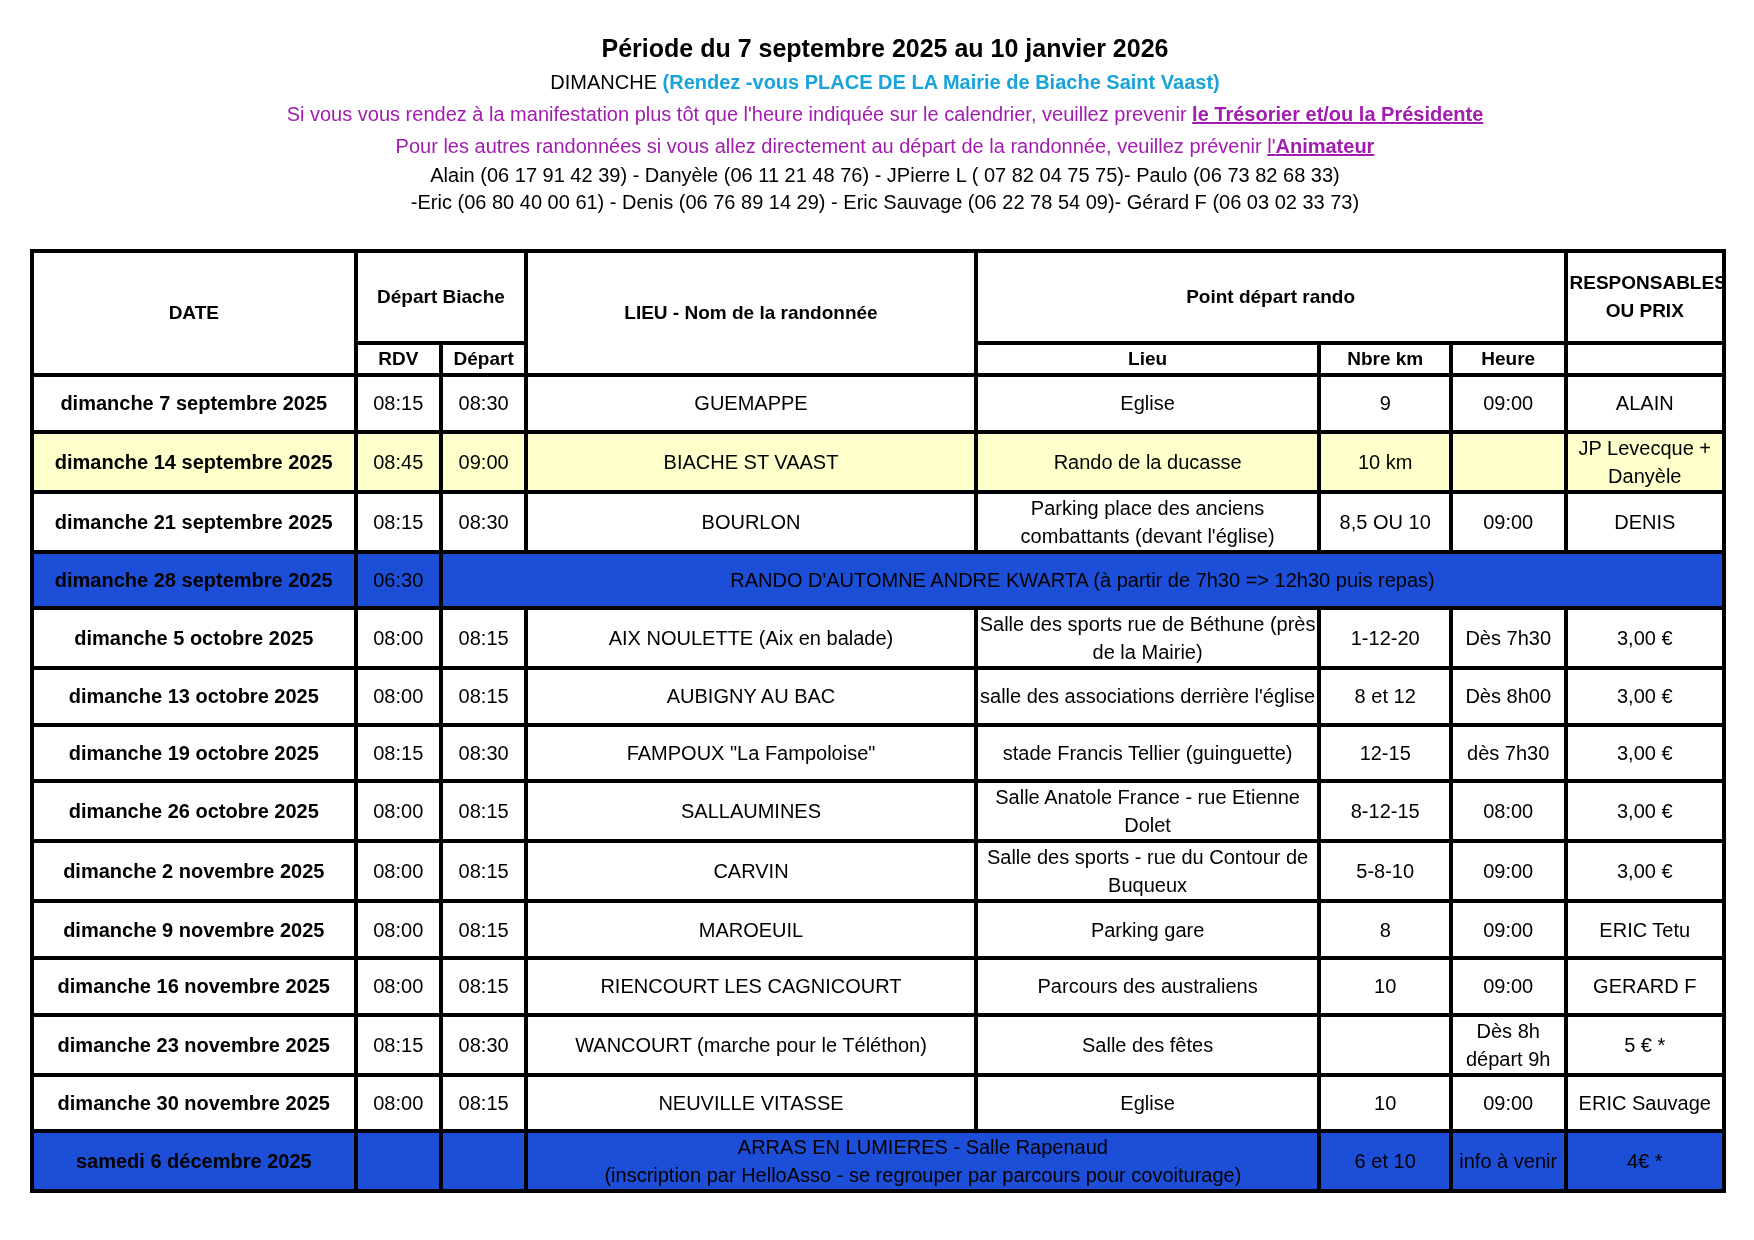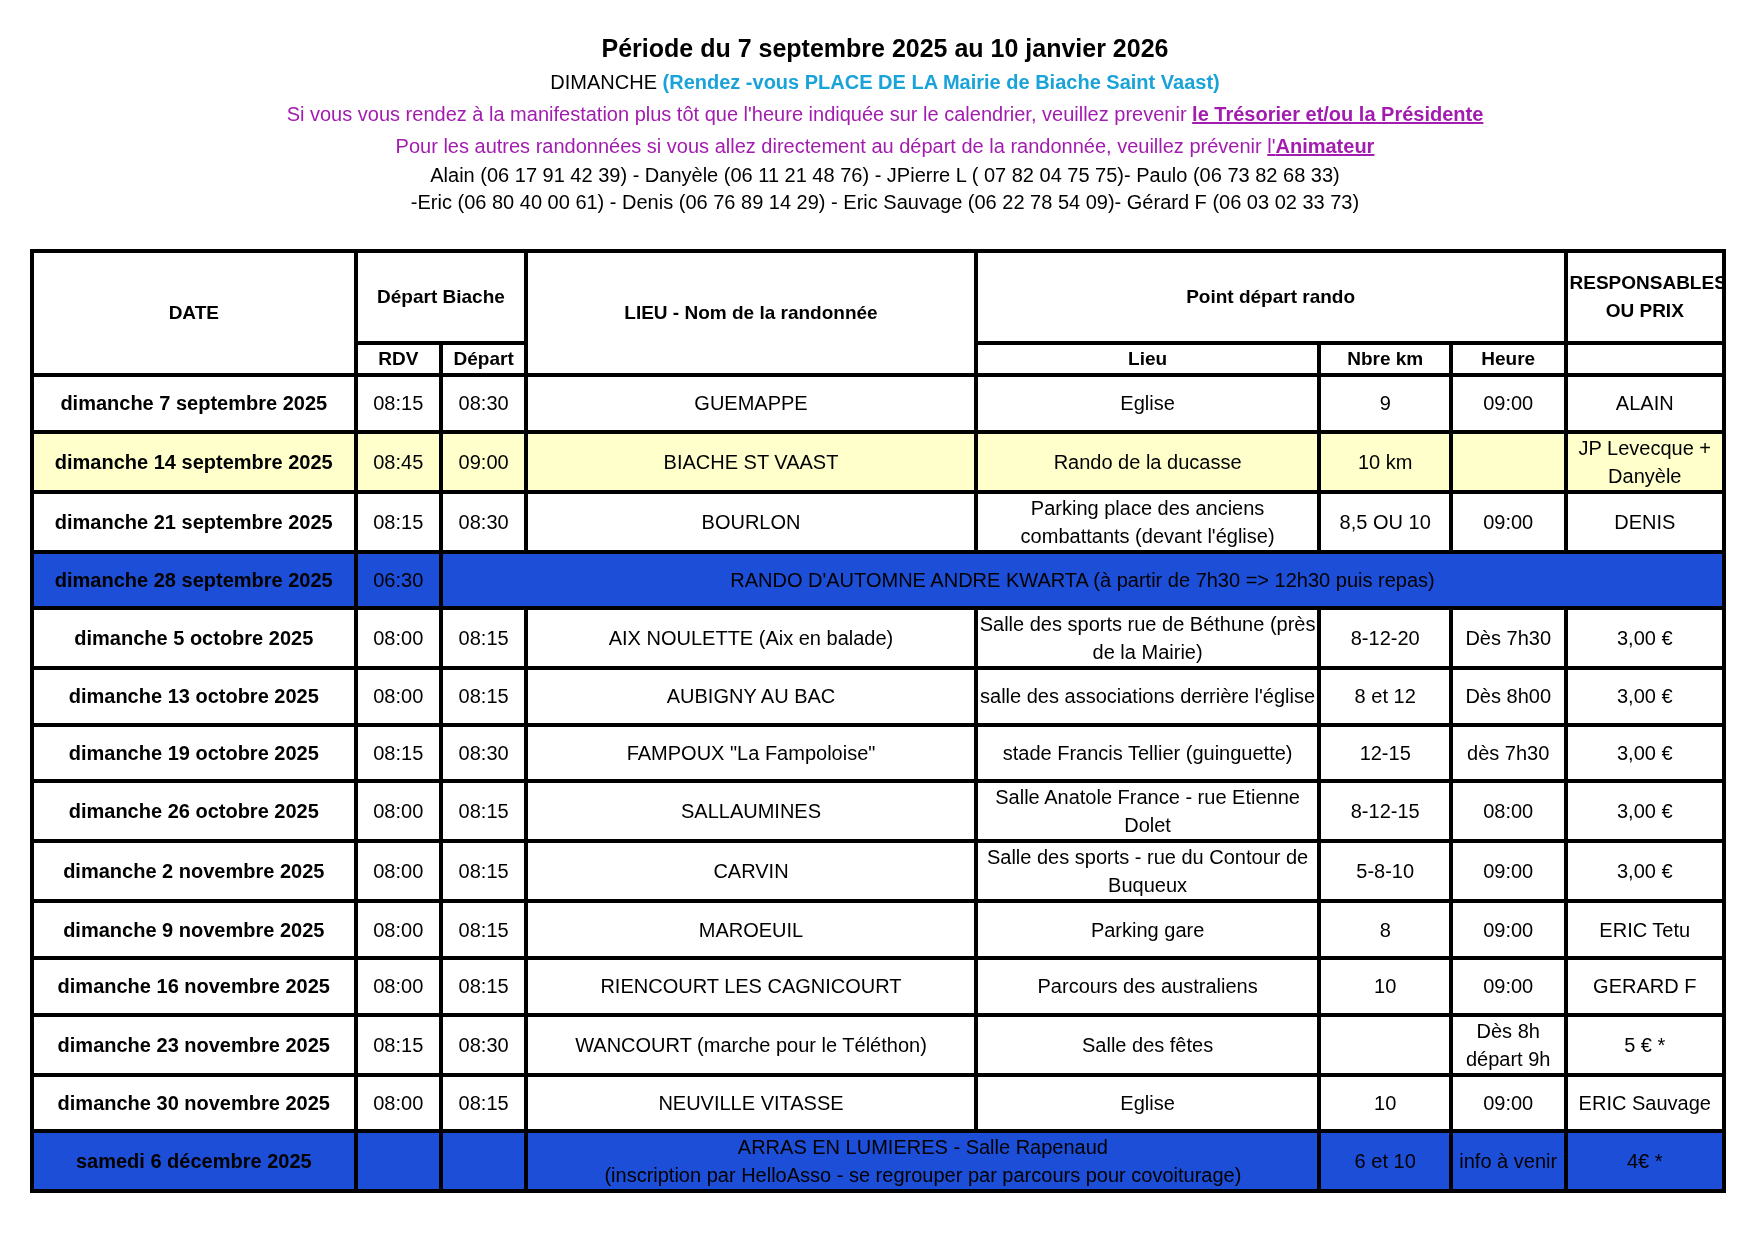--- a/index.html
+++ b/index.html
@@ -104,21 +104,21 @@
       <td class="date">dimanche 28 septembre 2025</td>
       <td>06:30</td>
       <td colspan="6">RANDO D'AUTOMNE ANDRE KWARTA (à partir de 7h30 =&gt; 12h30 puis repas)</td>
     </tr>
     <tr>
       <td class="date">dimanche 5 octobre 2025</td>
       <td>08:00</td>
       <td>08:15</td>
       <td>AIX NOULETTE (Aix en balade)</td>
       <td>Salle des sports rue de Béthune (près de la Mairie)</td>
-      <td>8-12-20</td>
+      <td>1-12-20</td>
       <td>Dès 7h30</td>
       <td>3,00 €</td>
     </tr>
     <tr>
       <td class="date">dimanche 13 octobre 2025</td>
       <td>08:00</td>
       <td>08:15</td>
       <td>AUBIGNY AU BAC</td>
       <td>salle des associations derrière l'église</td>
       <td>8 et 12</td>

